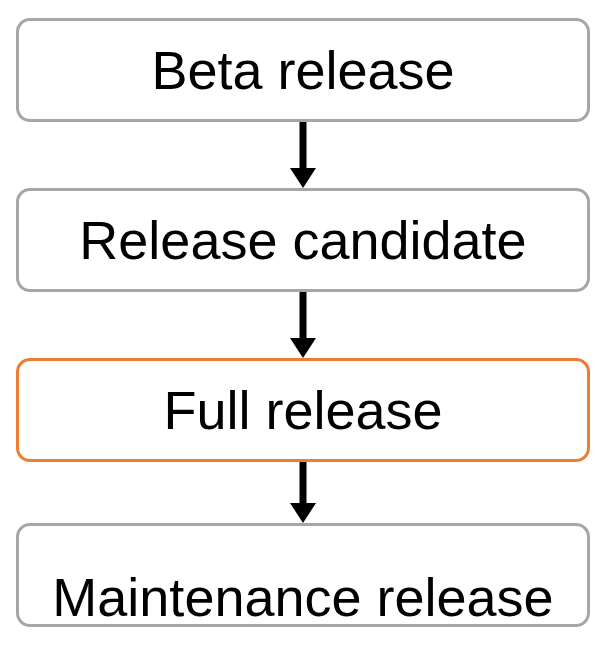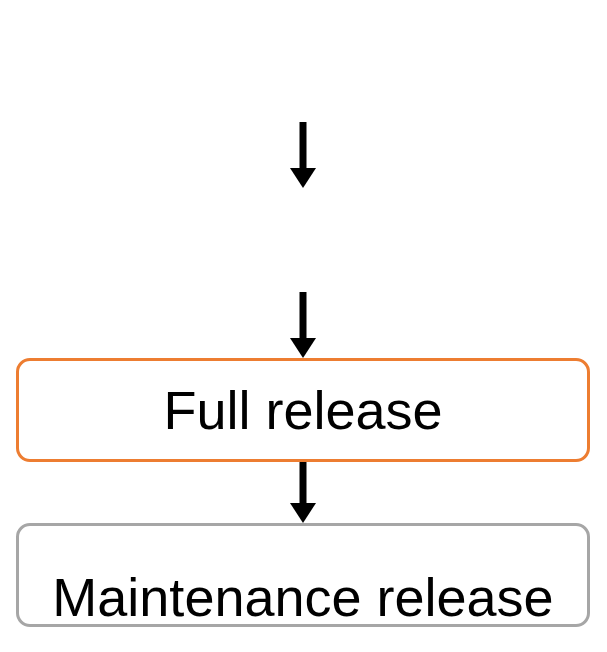--- a/index.html
+++ b/index.html
@@ -45,26 +45,32 @@
   }
   .a1 { top: 122px; }
   .a2 { top: 292px; }
   .a3 { top: 462px; }
 </style>
 </head>
 <body>
 
 <div class="canvas">
 
+  <div class="node n1" style="border-color: rgb(166, 166, 166); background: rgb(255, 255, 255);">
+    <span class="node-label" style="color: rgb(0, 0, 0);">Beta release</span>
+  </div>
 
   <svg class="arrow a1" width="40" height="66" viewBox="0 0 40 66">
     <line x1="20" y1="0" x2="20" y2="48" stroke="#000000" stroke-width="7"></line>
     <polygon points="7,46 33,46 20,66" fill="#000000"></polygon>
   </svg>
 
+  <div class="node n2" style="border-color: rgb(166, 166, 166); background: rgb(255, 255, 255);">
+    <span class="node-label" style="color: rgb(0, 0, 0);">Release candidate</span>
+  </div>
 
   <svg class="arrow a2" width="40" height="66" viewBox="0 0 40 66">
     <line x1="20" y1="0" x2="20" y2="48" stroke="#000000" stroke-width="7"></line>
     <polygon points="7,46 33,46 20,66" fill="#000000"></polygon>
   </svg>
 
   <div class="node n3" style="border-color: rgb(237, 125, 49); background: rgb(255, 255, 255);">
     <span class="node-label" style="color: rgb(0, 0, 0);">Full release</span>
   </div>
 

